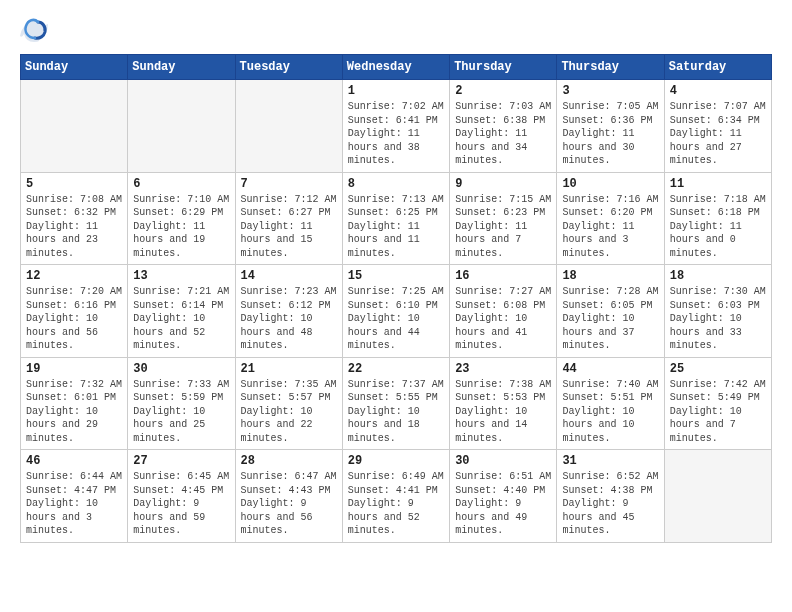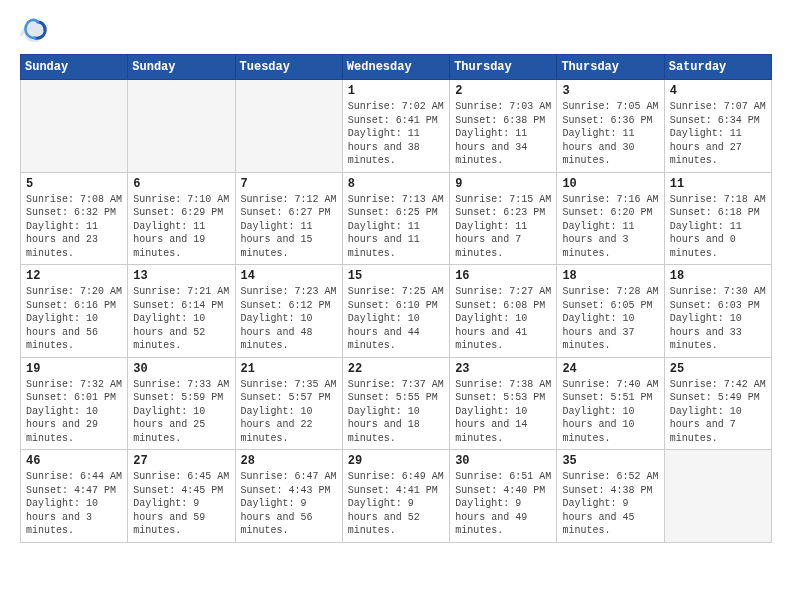--- a/index.html
+++ b/index.html
@@ -237,21 +237,21 @@
           </td>
           <td>
             <span class="day-num">22</span>
             <div class="day-info">Sunrise: 7:37 AM<br>Sunset: 5:55 PM<br>Daylight: 10 hours and 18 minutes.</div>
           </td>
           <td>
             <span class="day-num">23</span>
             <div class="day-info">Sunrise: 7:38 AM<br>Sunset: 5:53 PM<br>Daylight: 10 hours and 14 minutes.</div>
           </td>
           <td>
-            <span class="day-num">24</span>
+            <span class="day-num">44</span>
             <div class="day-info">Sunrise: 7:40 AM<br>Sunset: 5:51 PM<br>Daylight: 10 hours and 10 minutes.</div>
           </td>
           <td>
             <span class="day-num">25</span>
             <div class="day-info">Sunrise: 7:42 AM<br>Sunset: 5:49 PM<br>Daylight: 10 hours and 7 minutes.</div>
           </td>
         </tr>
         <tr class="last-week-row">
           <td>
             <span class="day-num">46</span>
@@ -267,20 +267,20 @@
           </td>
           <td>
             <span class="day-num">29</span>
             <div class="day-info">Sunrise: 6:49 AM<br>Sunset: 4:41 PM<br>Daylight: 9 hours and 52 minutes.</div>
           </td>
           <td>
             <span class="day-num">30</span>
             <div class="day-info">Sunrise: 6:51 AM<br>Sunset: 4:40 PM<br>Daylight: 9 hours and 49 minutes.</div>
           </td>
           <td>
-            <span class="day-num">35</span>
+            <span class="day-num">31</span>
             <div class="day-info">Sunrise: 6:52 AM<br>Sunset: 4:38 PM<br>Daylight: 9 hours and 45 minutes.</div>
           </td>
           <td class="empty"></td>
         </tr>
       </tbody>
   </table>
 </div>
 
 </body></html>

